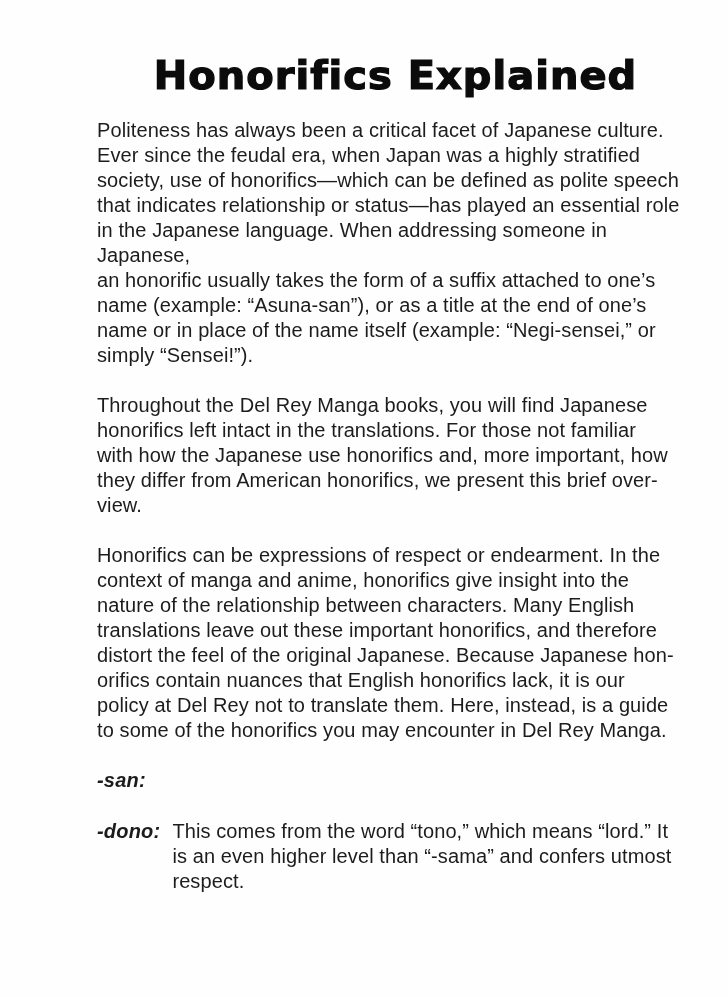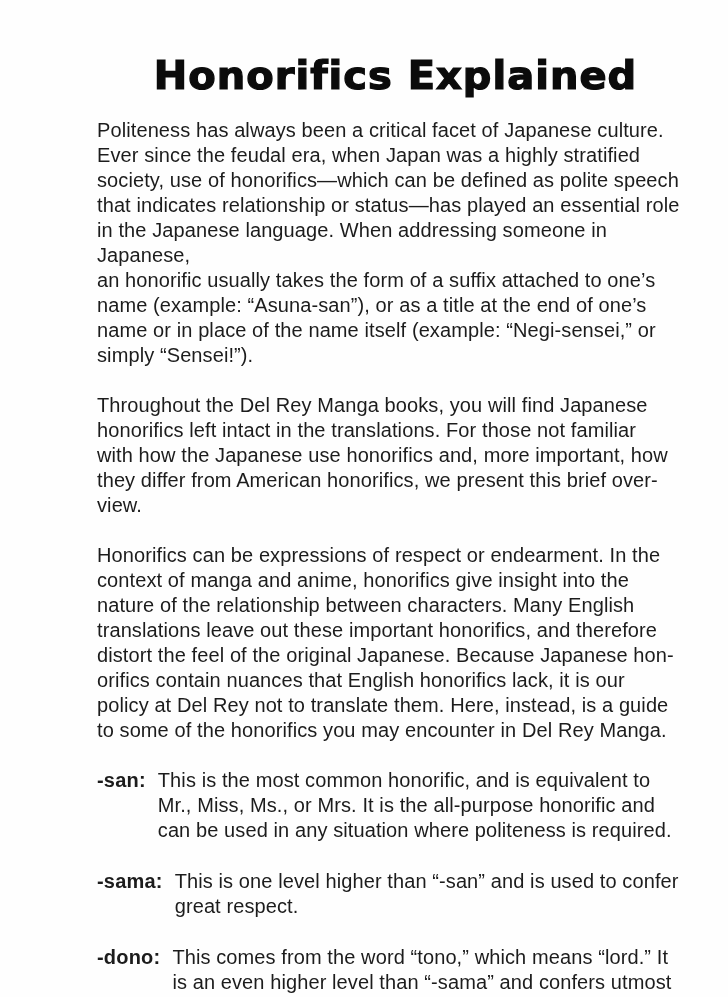--- a/index.html
+++ b/index.html
@@ -42,20 +42,21 @@
     margin: 0 0 25px 0;
     white-space: pre-line;
   }
   .entry {
     display: flex;
     align-items: flex-start;
     margin: 0 0 26px 0;
   }
   .entry .term {
     font-weight: bold;
+    font-style: italic;
     white-space: nowrap;
     margin-right: 12px;
     letter-spacing: 0.2px;
   }
   .entry .definition {
     white-space: pre-line;
   }
 </style>
 </head>
 <body>
@@ -86,30 +87,22 @@
 context of manga and anime, honorifics give insight into the
 nature of the relationship between characters. Many English
 translations leave out these important honorifics, and therefore
 distort the feel of the original Japanese. Because Japanese hon-
 orifics contain nuances that English honorifics lack, it is our
 policy at Del Rey not to translate them. Here, instead, is a guide
 to some of the honorifics you may encounter in Del Rey Manga.</p>
 
     <div class="entry">
       <span class="term">-san:</span>
-      <span class="definition">This is the most common honorific, and is equivalent to
-Mr., Miss, Ms., or Mrs. It is the all-purpose honorific and
-can be used in any situation where politeness is required.</span>
     </div>
 
-    <div class="entry">
-      <span class="term">-sama:</span>
-      <span class="definition">This is one level higher than “-san” and is used to confer
-great respect.</span>
-    </div>
 
     <div class="entry">
       <span class="term">-dono:</span>
       <span class="definition">This comes from the word “tono,” which means “lord.” It
 is an even higher level than “-sama” and confers utmost
 respect.</span>
     </div>
 
   </div>
 </div>

